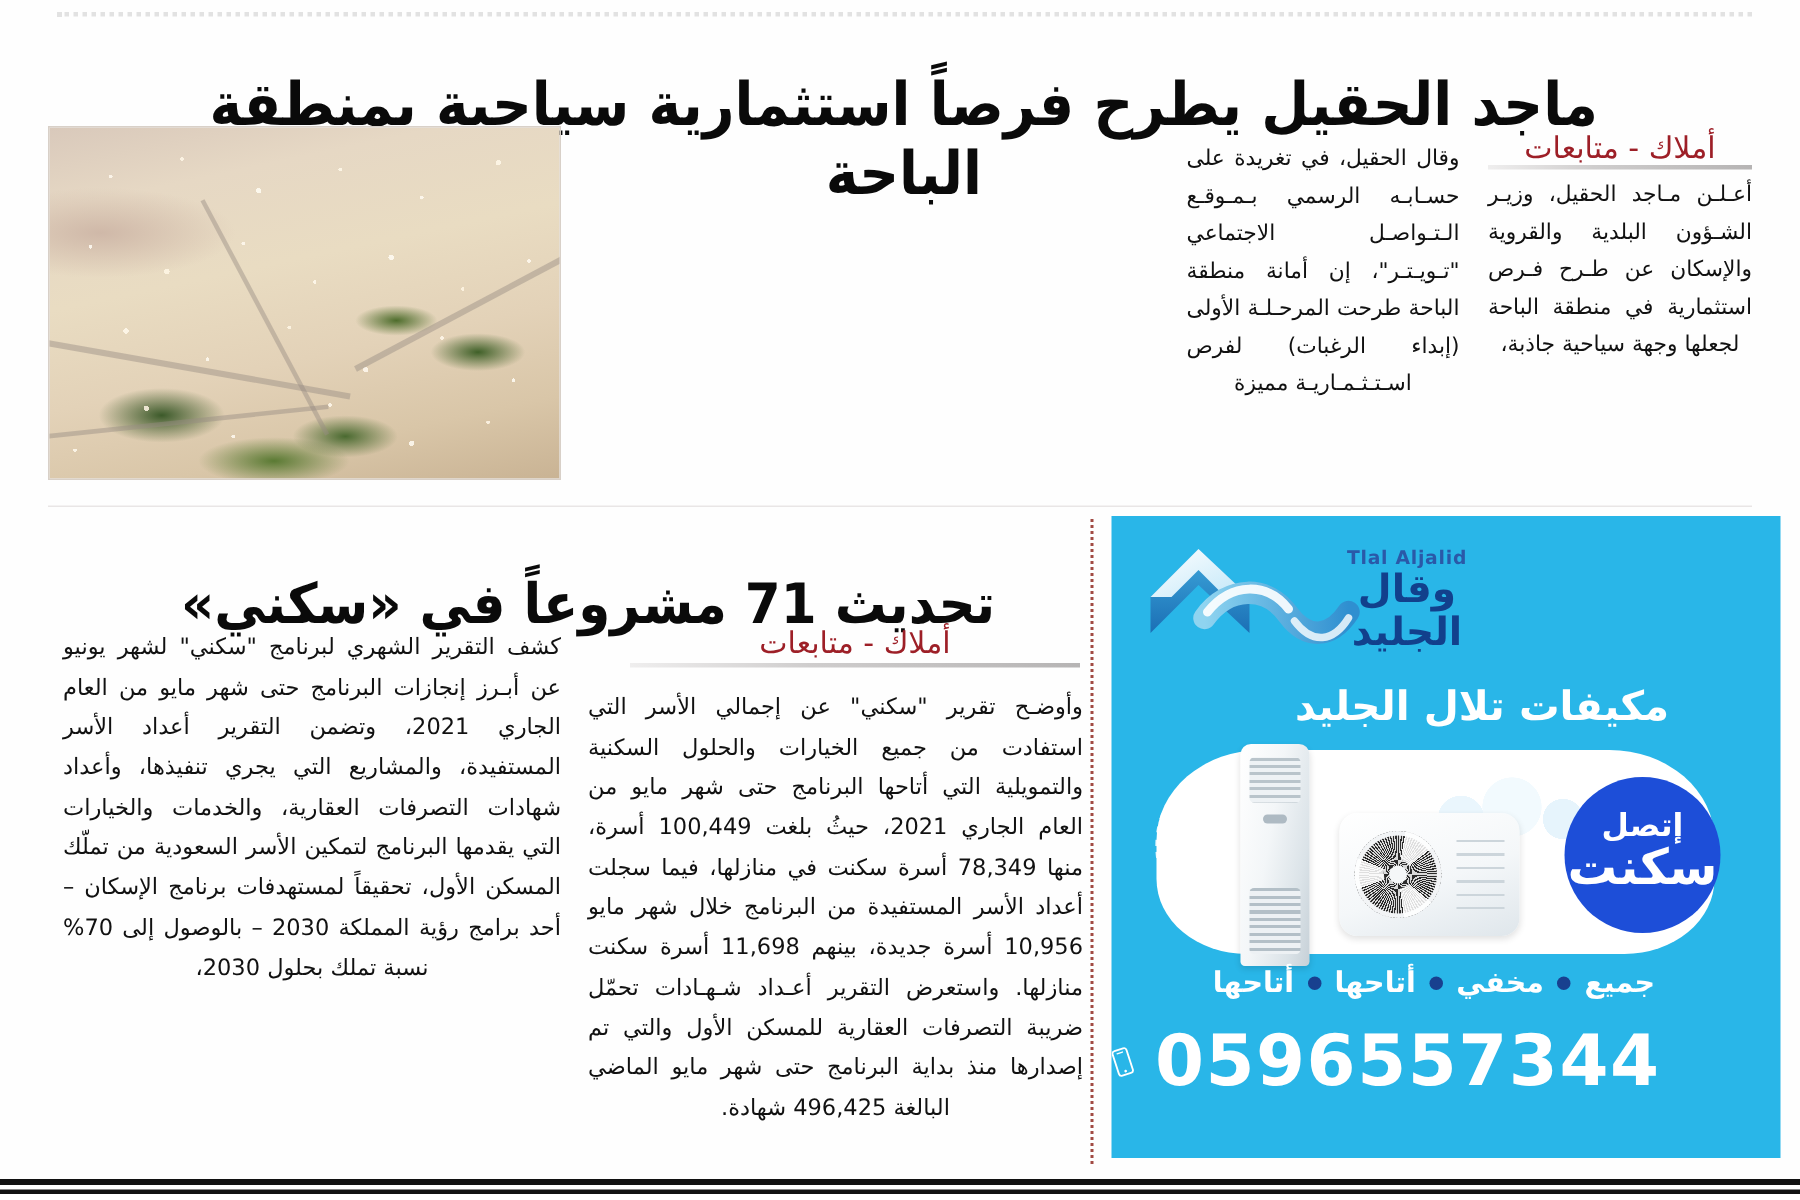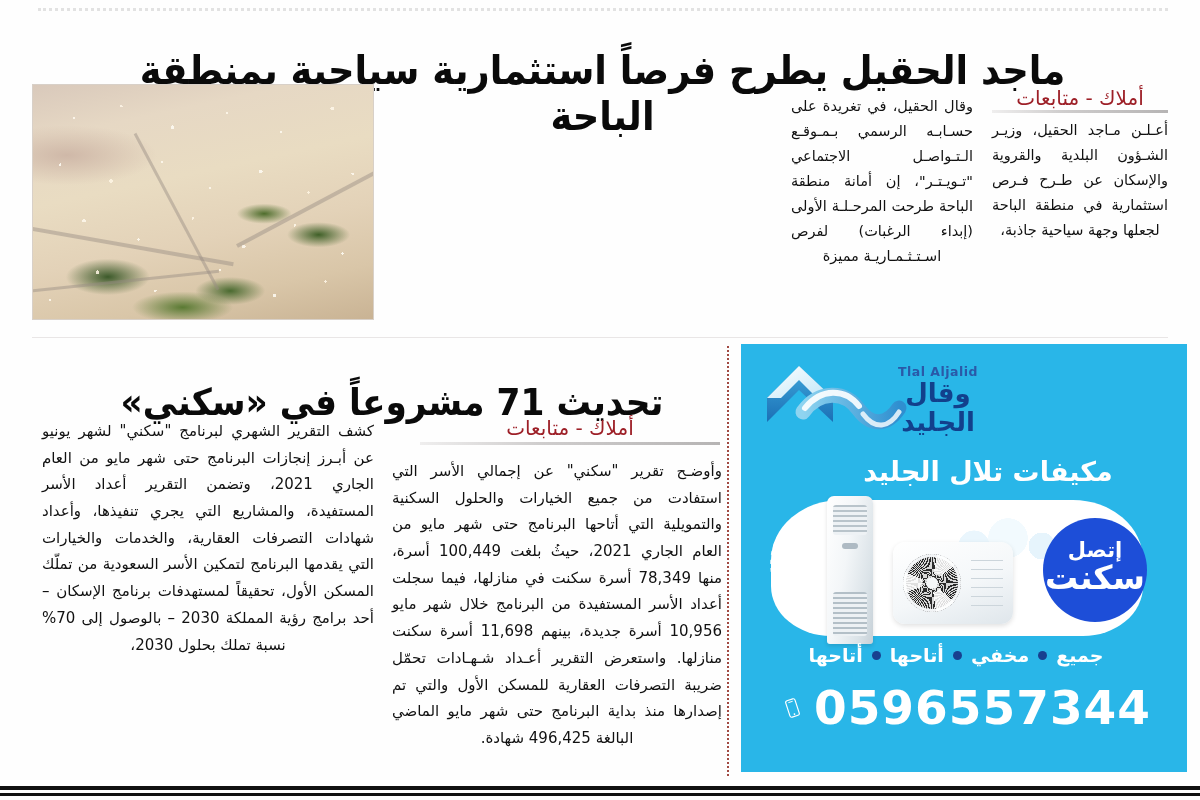--- a/index.html
+++ b/index.html
@@ -350,21 +350,20 @@
     background: #18408f; display: inline-block;
   }
   .ad-phone-row {
     position: absolute;
     left: 0; top: 336px;
     width: 366px;
     display: flex;
     justify-content: center;
     align-items: center;
     gap: 14px;
-    margin-left: 44px;
   }
   .phone-number {
     color: #ffffff;
     font-size: 47px;
     font-weight: 800;
     letter-spacing: 1px;
     font-family: "DejaVu Sans", "Liberation Sans", sans-serif;
   }
   .phone-icon { width: 40px; height: 52px; }
 

